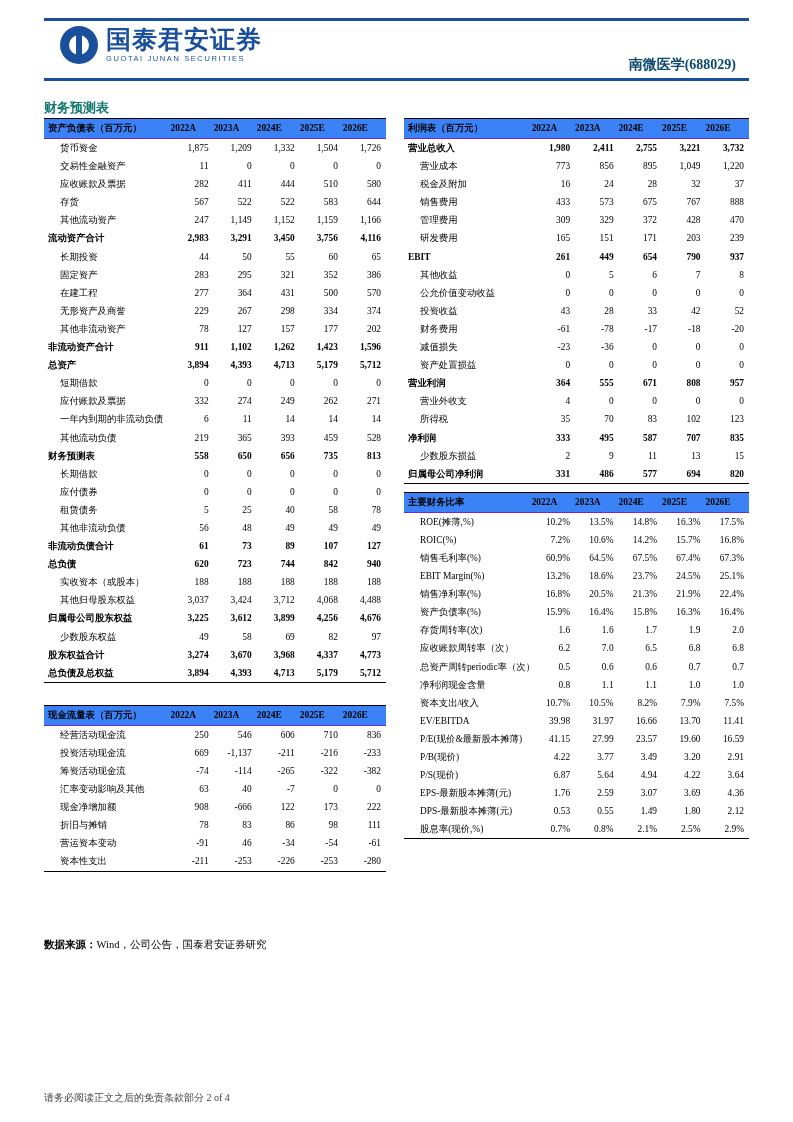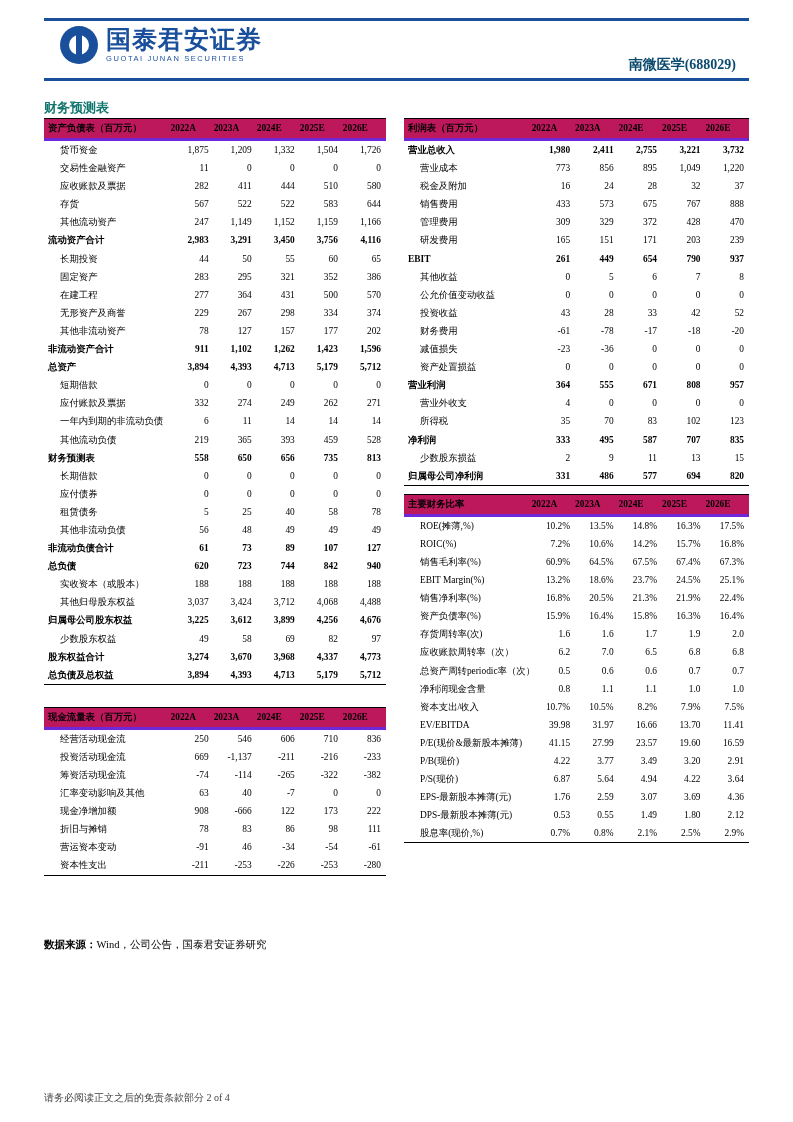--- a/index.html
+++ b/index.html
@@ -62,22 +62,22 @@
   table.fin {
     width:100%; border-collapse:collapse; table-layout:fixed;
     font-size:9.4px;
   }
   table.fin td, table.fin th {
     padding:0; height:18.1px; line-height:18.1px;
     white-space:nowrap; overflow:hidden;
   }
   table.fin thead th {
     font-weight:bold; font-size:9.4px;
-    border-top:1.2px solid #000; border-bottom:3px solid #6d28d9;
-    background:#be185d;
+    border-top:1.2px solid #000; border-bottom:1px solid #6d28d9;
+    background:#3b82f6;
     height:19px; line-height:19px;
   }
   table.fin thead th.lab { text-align:left; padding-left:4px; }
   table.fin thead th.num { text-align:left; padding-right:5px; }
   table.fin td.lab { text-align:left; }
   table.fin td.num { text-align:right; padding-right:5px; }
   tr.lvl0 td.lab { padding-left:4px; font-weight:bold; }
   tr.lvl0 td.num { font-weight:bold; }
   tr.lvl1 td.lab { padding-left:16px; font-weight:normal; }
   tr.lvl1 td.num { font-weight:normal; }

